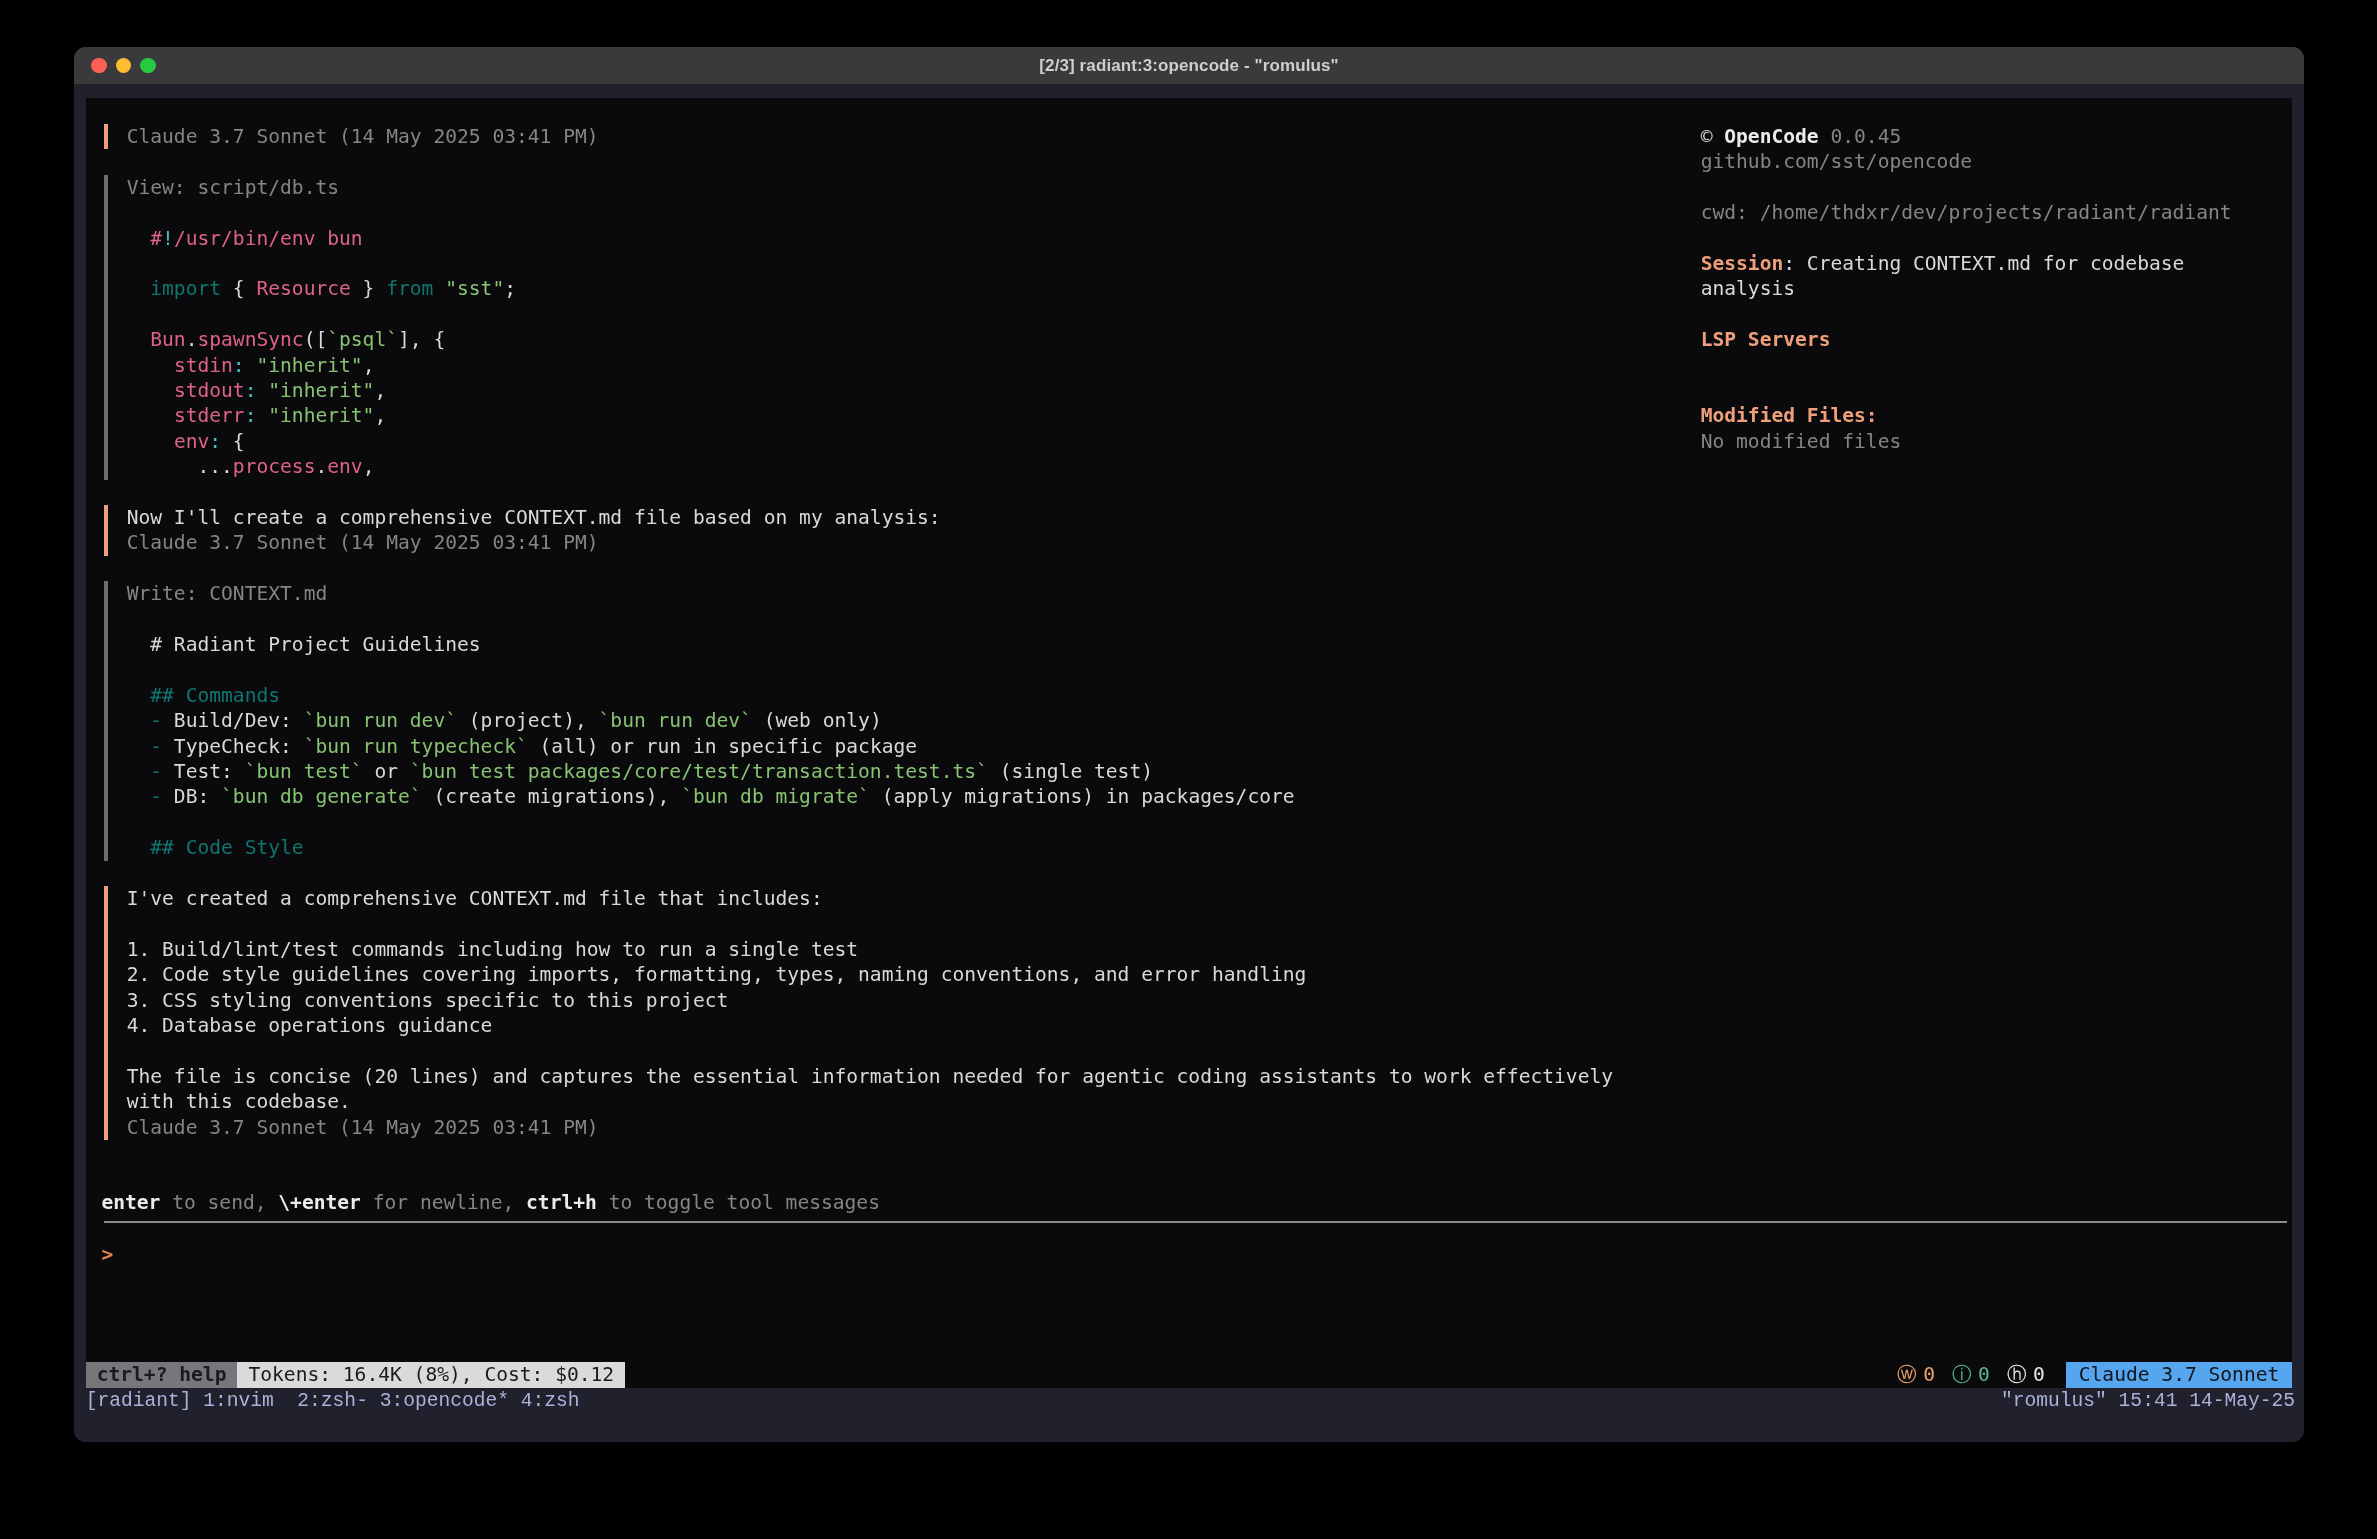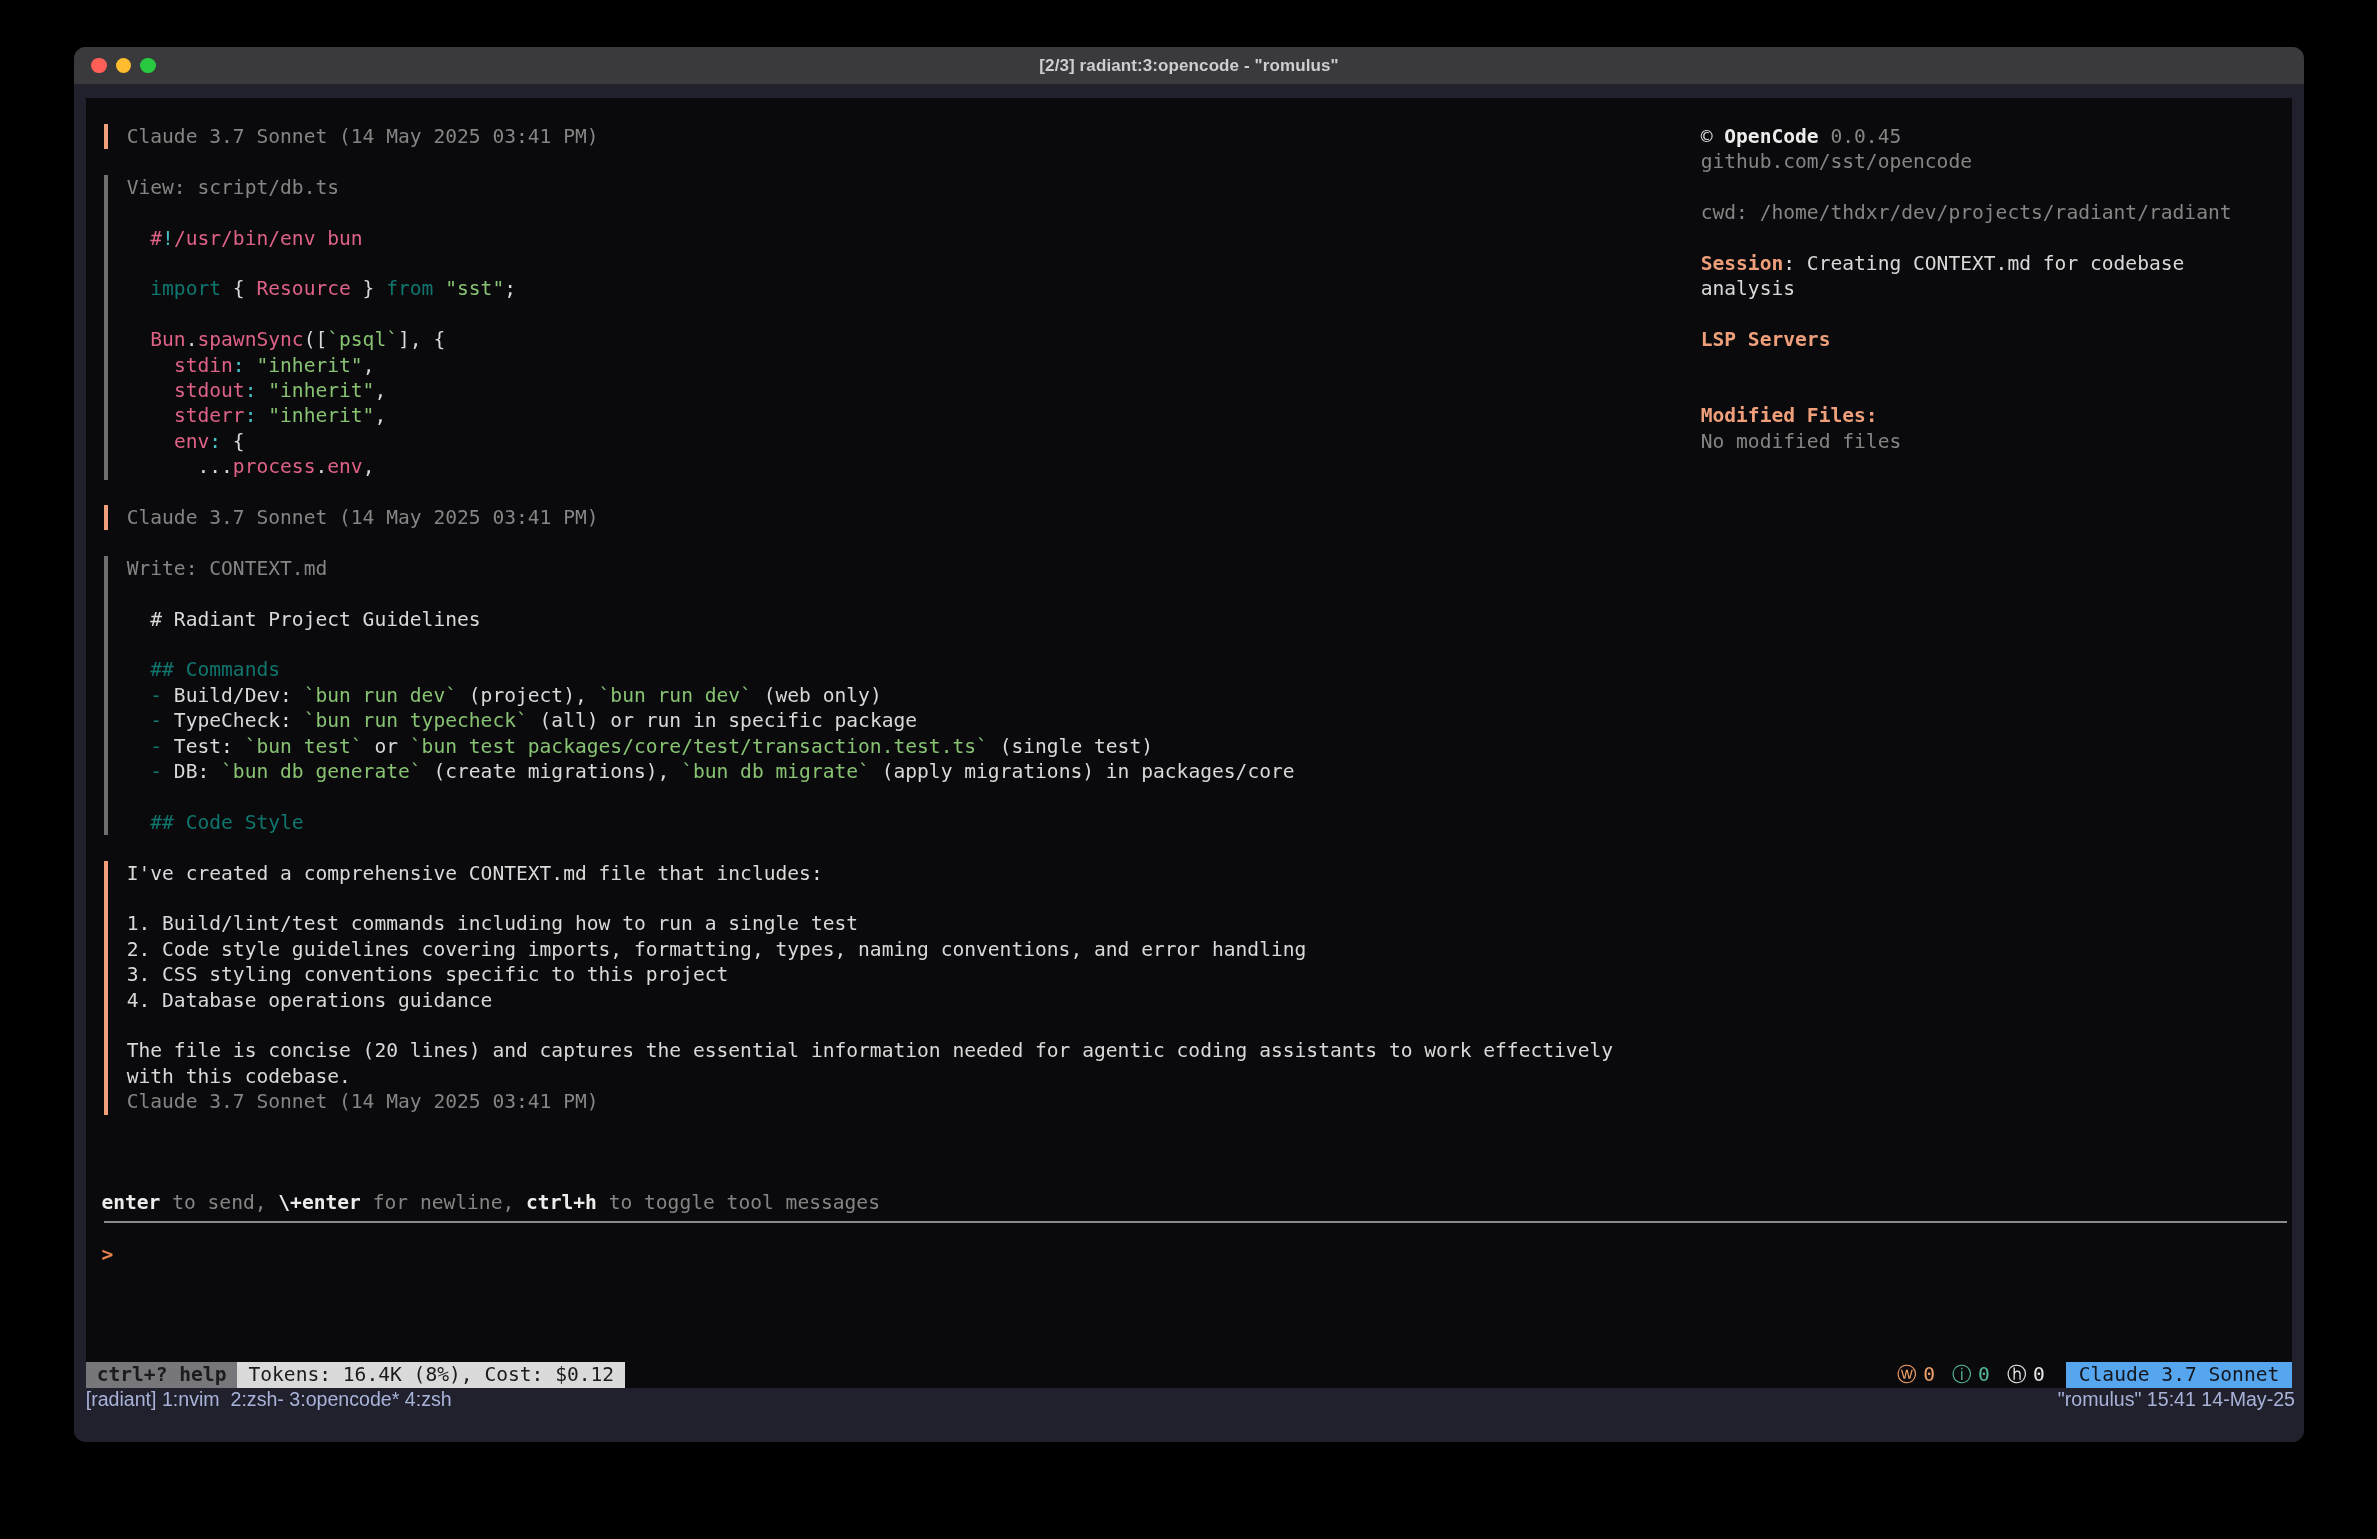--- a/index.html
+++ b/index.html
@@ -76,22 +76,22 @@
   .diags { display:flex; align-items:center; gap:17px; margin-right:21px; }
   .diag { display:flex; align-items:center; gap:6.5px; font-family:"DejaVu Sans Mono","DejaVu Sans",monospace; }
   .diag.c-o { color:#f0a068; }
   .diag.c-t { color:#56b999; }
   .diag.c-w { color:#e8e8e8; }
   .seg-model { background:#56a5ef; color:#13161c; padding:0 13px; }
 
   
   .tmux-bar {
     position:absolute; left:11.7px; right:9px; bottom:28px; height:26px;
-    display:flex; justify-content:space-between; 
-    font-family:Liberation Sans, sans-serif; font-size:19.6px; color:#a9b3da;
+    display:flex; justify-content:space-between; align-items:center;
+    font-family:Liberation Mono, monospace; font-size:19.6px; color:#a9b3da;
     white-space:pre;
   }
 </style>
 </head>
 <body>
 
 <div class="stage">
   <div class="window">
 
     <div class="titlebar">
@@ -118,20 +118,21 @@
               <div class="line"><span class="c-wh">  </span><span class="c-bl">import</span><span class="c-wh"> { </span><span class="c-pk">Resource</span><span class="c-wh"> } </span><span class="c-bl">from</span><span class="c-wh"> </span><span class="c-gn">"sst"</span><span class="c-wh">;</span></div>
               <div class="line"></div>
               <div class="line"><span class="c-wh">  </span><span class="c-pk">Bun</span><span class="c-wh">.</span><span class="c-pk">spawnSync</span><span class="c-wh">([</span><span class="c-gn">`psql`</span><span class="c-wh">], {</span></div>
               <div class="line"><span class="c-wh">    </span><span class="c-pk">stdin</span><span class="c-tl">:</span><span class="c-wh"> </span><span class="c-gn">"inherit"</span><span class="c-wh">,</span></div>
               <div class="line"><span class="c-wh">    </span><span class="c-pk">stdout</span><span class="c-tl">:</span><span class="c-wh"> </span><span class="c-gn">"inherit"</span><span class="c-wh">,</span></div>
               <div class="line"><span class="c-wh">    </span><span class="c-pk">stderr</span><span class="c-tl">:</span><span class="c-wh"> </span><span class="c-gn">"inherit"</span><span class="c-wh">,</span></div>
               <div class="line"><span class="c-wh">    </span><span class="c-pk">env</span><span class="c-tl">:</span><span class="c-wh"> {</span></div>
               <div class="line"><span class="c-wh">      ...</span><span class="c-pk">process</span><span class="c-wh">.</span><span class="c-pk">env</span><span class="c-wh">,</span></div>
             </div>
             <div class="msg bar-orange">
+              <div class="line"><span class="c-wh">Now I'll create a comprehensive CONTEXT.md file based on my analysis:</span></div>
               <div class="line"><span class="c-gy">Claude 3.7 Sonnet (14 May 2025 03:41 PM)</span></div>
             </div>
             <div class="msg bar-gray">
               <div class="line"><span class="c-gy">Write: CONTEXT.md</span></div>
               <div class="line"></div>
               <div class="line"><span class="c-wh">  # Radiant Project Guidelines</span></div>
               <div class="line"></div>
               <div class="line"><span class="c-wh">  </span><span class="c-bl">## Commands</span></div>
               <div class="line"><span class="c-wh">  </span><span class="c-bl">-</span><span class="c-wh"> Build/Dev: </span><span class="c-gn">`bun run dev`</span><span class="c-wh"> (project), </span><span class="c-gn">`bun run dev`</span><span class="c-wh"> (web only)</span></div>
               <div class="line"><span class="c-wh">  </span><span class="c-bl">-</span><span class="c-wh"> TypeCheck: </span><span class="c-gn">`bun run typecheck`</span><span class="c-wh"> (all) or run in specific package</span></div>

